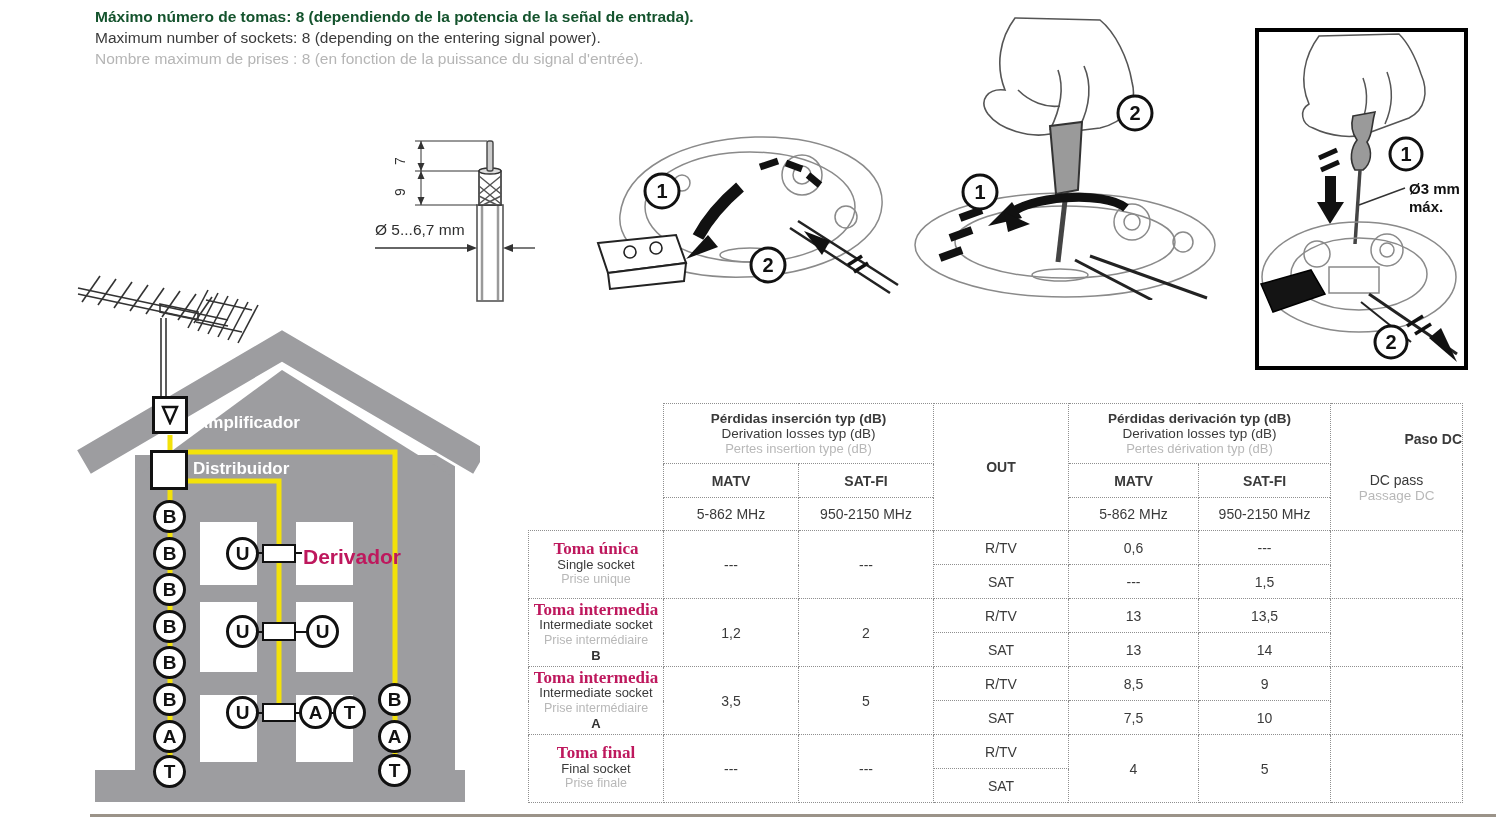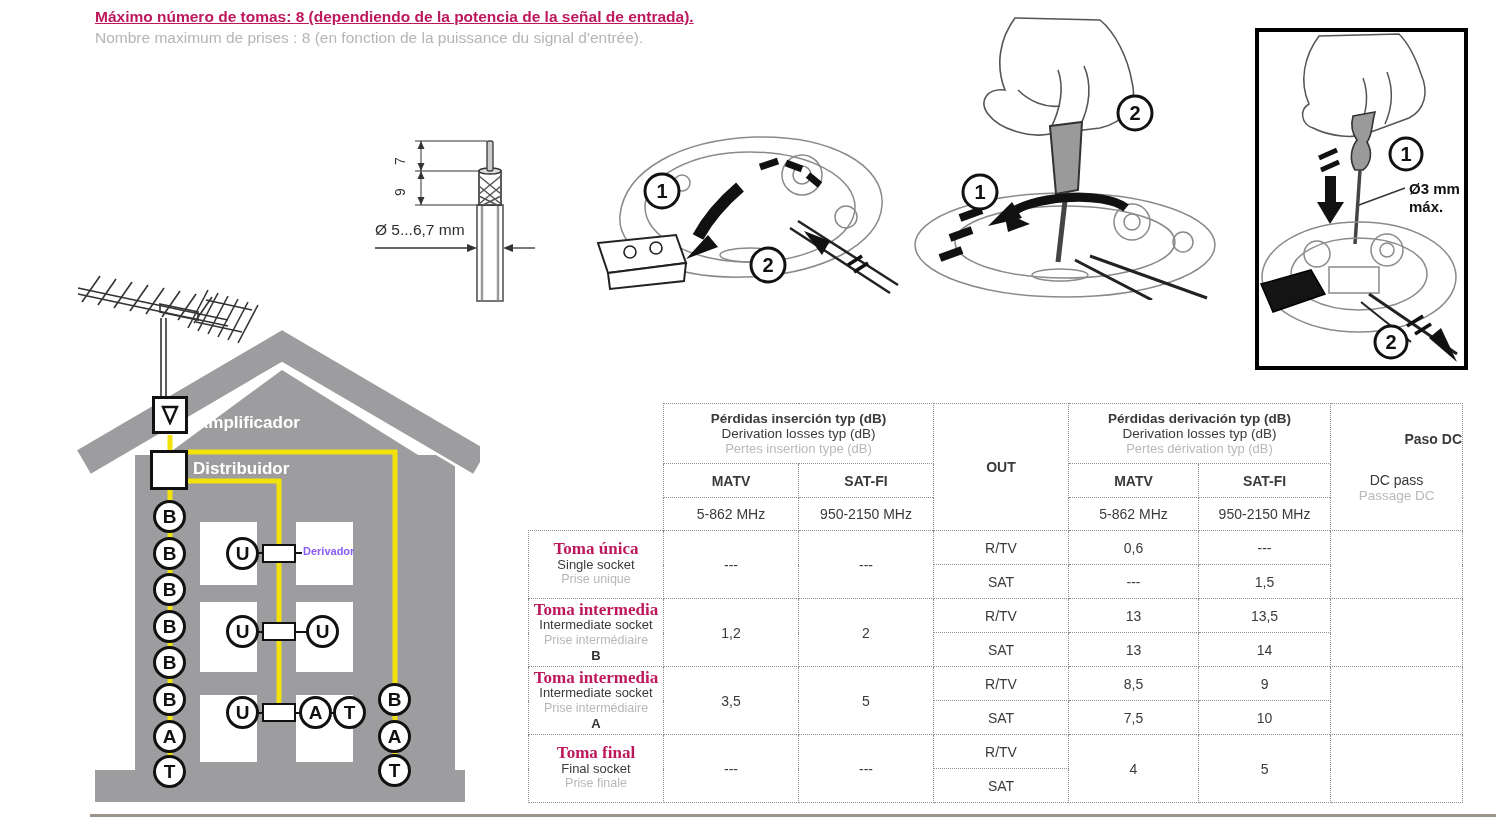--- a/index.html
+++ b/index.html
@@ -2,38 +2,38 @@
 <html><head>
 <meta charset="utf-8">
 <style>
   html,body{margin:0;padding:0;background:#fff;}
   #canvas{position:relative;width:1496px;height:827px;background:#fff;overflow:hidden;
           font-family:"Liberation Sans",sans-serif;color:#3a3a3a;}
   .abs{position:absolute;}
 
   
   #intro{left:95px;top:6px;line-height:21px;font-size:15.5px;}
-  #intro .l1{font-weight:700;color:#be185d;text-decoration:underline;}
+  #intro .l1{font-weight:700;color:#14532d;}
   #intro .l2{color:#3a3a3a;}
   #intro .l3{color:#b5b5b5;}
 
   
   .stepc{fill:#fff;stroke:#111;stroke-width:3px;}
   .stepn{font:bold 20px "Liberation Sans",sans-serif;fill:#111;text-anchor:middle;}
 
   
   .node{position:absolute;width:33px;height:33px;box-sizing:border-box;border:3px solid #111;
         border-radius:50%;background:#fff;text-align:center;font-weight:700;font-size:19px;
         line-height:27px;color:#111;}
   .deriv{position:absolute;box-sizing:border-box;background:#fff;border:2px solid #111;}
   .hline{position:absolute;height:2px;background:#111;}
   .housebox{position:absolute;box-sizing:border-box;background:#fff;border:3px solid #111;
             display:flex;align-items:center;justify-content:center;}
   .houselabel{position:absolute;color:#fff;font-weight:700;font-size:17px;}
-  .derivlabel{position:absolute;color:#8b5cf6;font-weight:700;font-size:11px;}
+  .derivlabel{position:absolute;color:#be185d;font-weight:700;font-size:21px;}
 
   
   #figC{left:1255px;top:28px;width:213px;height:342px;box-sizing:border-box;
         border:4px solid #000;background:#fff;}
 
   
   #tablewrap{left:528px;top:403px;}
   table.loss{border-collapse:collapse;table-layout:fixed;width:934px;}
   table.loss td{border:1px dotted #8f8f8f;text-align:center;vertical-align:middle;
                 padding:0;font-size:14px;color:#3a3a3a;overflow:hidden;}
@@ -56,20 +56,21 @@
   
   #bottomrule{left:90px;top:814px;width:1406px;height:3px;background:#9b9389;}
 </style>
 </head>
 <body>
 
 <div id="canvas">
 
   <div class="abs" id="intro">
     <div class="l1">Máximo número de tomas: 8 (dependiendo de la potencia de la señal de entrada).</div>
+    <div class="l2">Maximum number of sockets: 8 (depending on the entering signal power).</div>
     <div class="l3">Nombre maximum de prises : 8 (en fonction de la puissance du signal d'entrée).</div>
   </div>
 
   <svg class="abs" style="left:375px;top:128px" width="200" height="175" viewBox="0 0 200 175">
 
     <rect x="102" y="77" width="26" height="96" fill="#fff" stroke="#555" stroke-width="1.6"></rect>
     <line x1="107" y1="78" x2="107" y2="172" stroke="#9a9a9a" stroke-width="2.5"></line>
     <line x1="123" y1="78" x2="123" y2="172" stroke="#9a9a9a" stroke-width="2.5"></line>
 
     <rect x="104" y="43" width="22" height="34" fill="#fff" stroke="#333" stroke-width="1.6"></rect>

